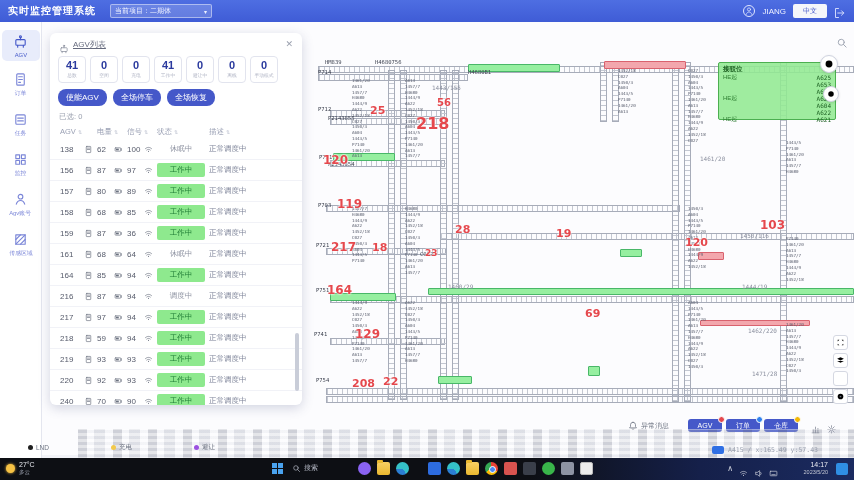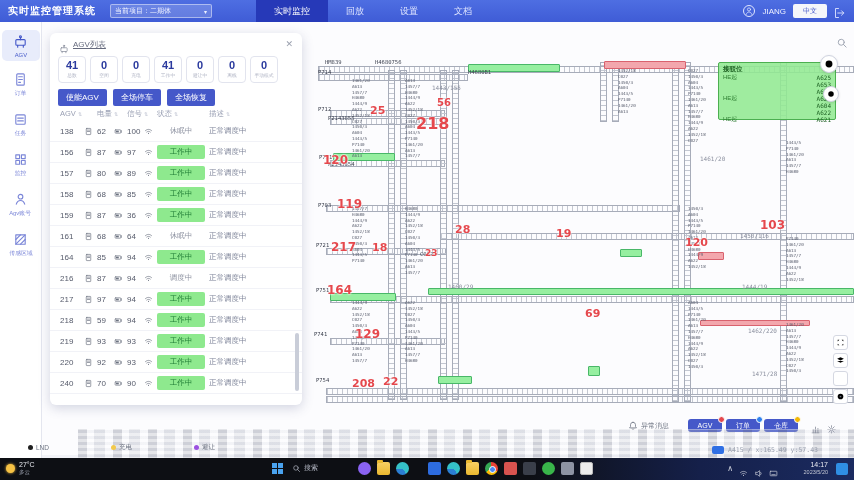--- a/index.html
+++ b/index.html
@@ -71,21 +71,21 @@
   .p-head { display:flex; align-items:center; padding:6px 9px 2px 9px; color:#666b7e; }
   .p-head .icon { width:10px; height:10px; color:#8a8f9e; margin-right:4px; }
   .p-title { font-size:8px;text-decoration:underline; }
   .p-close { margin-left:auto; color:#9aa0ae; font-size:9px; cursor:pointer; line-height:1; }
   .p-stats { display:flex; gap:4px; padding:4px 24px 0 8px;justify-content:space-between; }
   .stat { flex:1; border:1px solid #e2e4ee; border-radius:4px; height:27px; display:flex;
     flex-direction:column; align-items:center; justify-content:center; overflow:hidden; }
   .stat .v { font-size:11px; font-weight:bold; color:#2b3a9e; line-height:12px; }
   .stat .l { font-size:6px; color:#b0b4c4; transform:scale(.8); white-space:nowrap; }
   .p-actions { display:flex; gap:6px; padding:6px 8px 0 8px; }
-  .p-btn { background:#4558c9; color:#fff; font-size:8px; border-radius:2px; padding:3px 8px; cursor:pointer; white-space:nowrap; }
+  .p-btn { background:#4558c9; color:#fff; font-size:8px; border-radius:8px; padding:3px 8px; cursor:pointer; white-space:nowrap; }
   .p-selected { font-size:7.5px; color:#9aa0ae; padding:6px 9px 2px 9px; }
   .tbl-head, .tbl-row { display:grid; grid-template-columns:24px 13px 17px 13px 17px 13px 52px 1fr;
     align-items:center; padding:0 7px 0 10px; }
   .tbl-head { height:15px; color:#9aa0b4; font-size:7.5px; }
   .tbl-head span { white-space:nowrap; }
   .tbl-head .sort { font-size:5px; color:#c3c7d4; }
   .tbl-row { height:21px; border-bottom:1px solid #f1f2f7; font-size:8px; color:#565b6b; cursor:pointer; }
   .tbl-row .icon { width:9px; height:9px; color:#6b7280; }
   .st-badge { background:#8ee98e; color:#1d7a33; border-radius:2px; font-size:7.5px; width:48px;
     text-align:center; padding:2px 0; }
@@ -144,26 +144,20 @@
 </style>
 </head>
 <body>
 
 <div class="topbar">
   <div class="tb-title">实时监控管理系统</div>
   <div class="tb-select">
     <span>当前项目：二期体</span>
     <span style="font-size:6px;">▾</span>
   </div>
-  <div class="tb-nav" id="nav">
-      <div class="nav-item active">实时监控</div>
-      <div class="nav-item">回放</div>
-      <div class="nav-item">设置</div>
-      <div class="nav-item">文档</div>
-    </div>
   <div class="tb-right">
     <span class="tb-user-icon icon" id="userIcon">
         <svg viewBox="0 0 16 16">
           <circle cx="8" cy="5.5" r="2.5"></circle>
           <path d="M3.5 13.5c.8-2.6 2.5-3.9 4.5-3.9s3.7 1.3 4.5 3.9"></path>
         </svg>
       </span>
     <span class="tb-user">JIANG</span>
     <span class="tb-lang">中文</span>
     <span class="tb-exit icon" id="exitIcon"><svg viewBox="0 0 16 16">
@@ -434,20 +428,21 @@
         <div class="stat">
           <div class="v">0</div>
           <div class="l">手动模式</div>
         </div>
       </div>
     <div class="p-actions" id="actions">
         <div class="p-btn">使能AGV</div>
         <div class="p-btn">全场停车</div>
         <div class="p-btn">全场恢复</div>
       </div>
+    <div class="p-selected">已选: 0</div>
     <div class="tbl-head" id="tblHead">
         <span>AGV <span class="sort">⇅</span></span>
         <span></span>
         <span>电量 <span class="sort">⇅</span></span>
         <span></span>
         <span>信号 <span class="sort">⇅</span></span>
         <span></span>
         <span>状态 <span class="sort">⇅</span></span>
         <span>描述 <span class="sort">⇅</span></span>
       </div>

